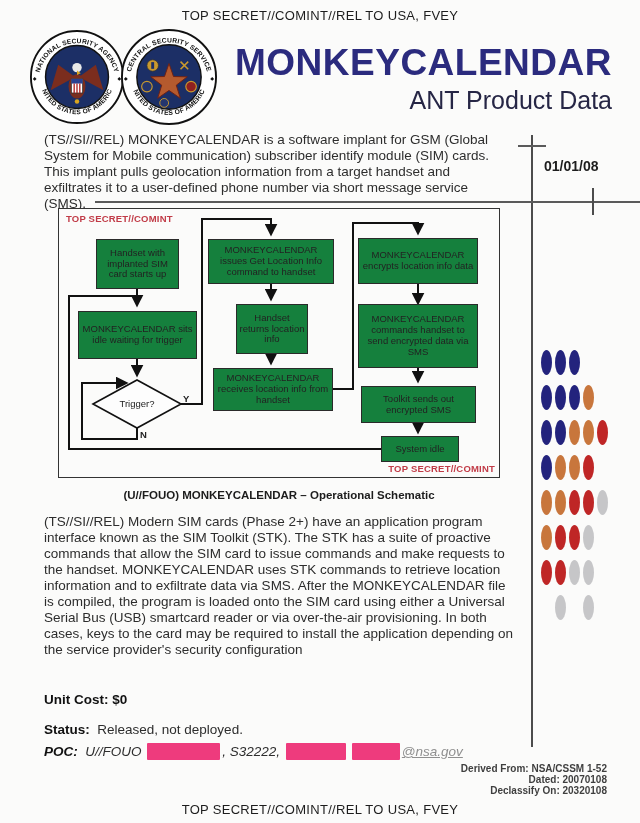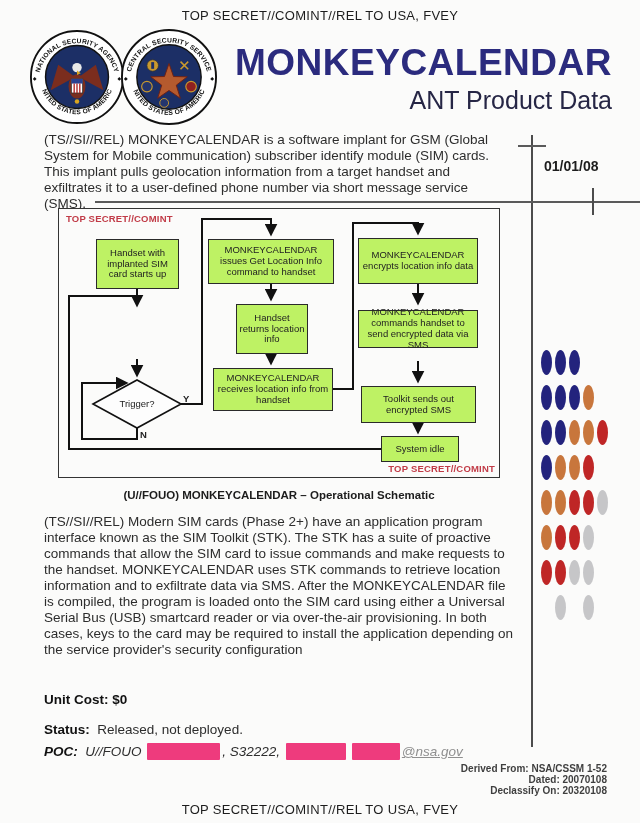--- a/index.html
+++ b/index.html
@@ -23,21 +23,21 @@
   .date-stamp { position:absolute; left:544px; top:158px; font-size:14px; font-weight:bold; color:#1d1d1d; }
   .vline  { position:absolute; background:#4c4c4c; }
   .hline  { position:absolute; background:#5a5a5a; }
   
   #diagram {
     position:absolute; left:58px; top:208px; width:442px; height:270px;
     border:1.6px solid #333; background:#fbfbfa;
   }
   #diagram svg { position:absolute; left:0; top:0; }
   .fc-box {
-    position:absolute; border:1.4px solid #2a2a2a; background:#bef264;
+    position:absolute; border:1.4px solid #2a2a2a; background:#15803d;
     display:flex; align-items:center; justify-content:center; text-align:center;
     font-size:9.5px; line-height:1.15; color:#222; padding:2px;
   }
   .fc-label { position:absolute; font-size:9.5px; font-weight:bold; color:#222; }
   .diag-class { position:absolute; font-size:9.5px; font-weight:bold; color:#c13b47; letter-spacing:.2px; }
   .caption { position:absolute; left:58px; top:489px; width:442px; text-align:center;
              font-size:11.5px; font-weight:bold; color:#1c1c1c; }
   
   .detail-line { position:absolute; left:44px; font-size:13.5px; color:#2d2d2d; }
   .detail-line b { color:#111; }
@@ -152,22 +152,23 @@
       </g>
       <polygon points="34,195 78,171 122,195 78,219" fill="#fdfdfd" stroke="#111" stroke-width="1.6"></polygon>
     </svg>
 
     <div class="diag-class" style="left:7px; top:4px;">TOP SECRET//COMINT</div>
     <div class="diag-class" style="right:4px; bottom:3px;">TOP SECRET//COMINT</div>
 
     <div class="fc-box" style="left:37px; top:30px; width:83px; height:50px;">Handset with implanted SIM card starts up</div>
     <div class="fc-box" style="left:149px; top:30px; width:126px; height:45px;">MONKEYCALENDAR issues Get Location Info command to handset</div>
     <div class="fc-box" style="left:299px; top:29px; width:120px; height:46px;">MONKEYCALENDAR encrypts location info data</div>
+    <div class="fc-box" style="left:19px; top:102px; width:119px; height:48px;">MONKEYCALENDAR sits idle waiting for trigger</div>
     <div class="fc-box" style="left:177px; top:95px; width:72px; height:50px;">Handset returns location info</div>
-    <div class="fc-box" style="left:299px; top:101px; width:120px; height:38px;">MONKEYCALENDAR commands handset to send encrypted data via SMS</div>
+    <div class="fc-box" style="left:299px; top:95px; width:120px; height:64px;">MONKEYCALENDAR commands handset to send encrypted data via SMS</div>
     <div class="fc-box" style="left:154px; top:159px; width:120px; height:43px;">MONKEYCALENDAR receives location info from handset</div>
     <div class="fc-box" style="left:302px; top:177px; width:115px; height:37px;">Toolkit sends out encrypted SMS</div>
     <div class="fc-box" style="left:322px; top:227px; width:78px; height:26px;">System idle</div>
 
     <div style="position:absolute; left:46px; top:189px; width:64px; text-align:center; font-size:9.5px; color:#222;">Trigger?</div>
     <div class="fc-label" style="left:124px; top:184px;">Y</div>
     <div class="fc-label" style="left:81px; top:220px;">N</div>
   </div>
 
   <div class="caption">(U//FOUO) MONKEYCALENDAR – Operational Schematic</div>

